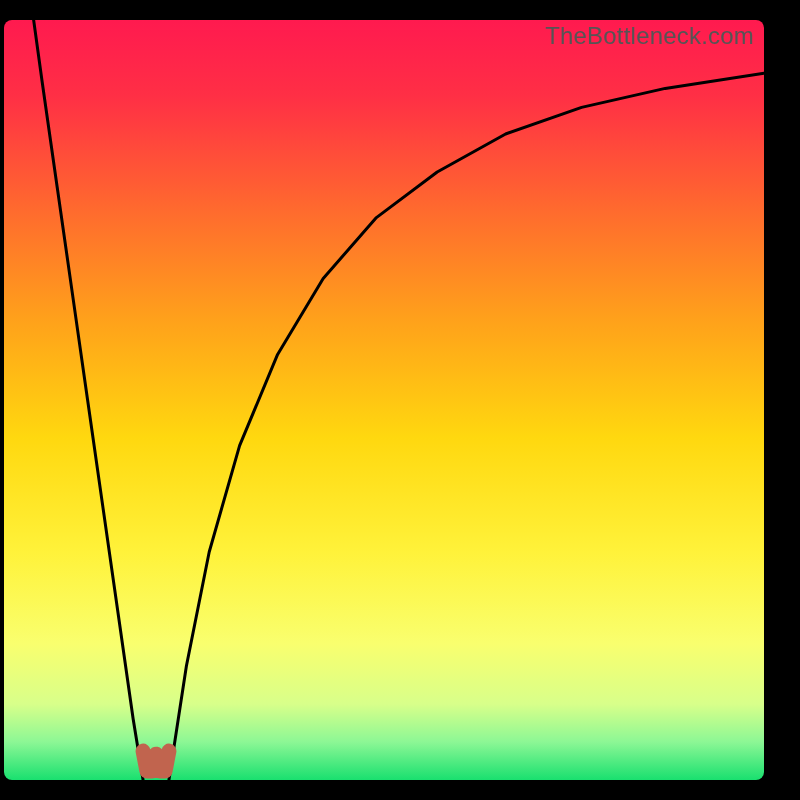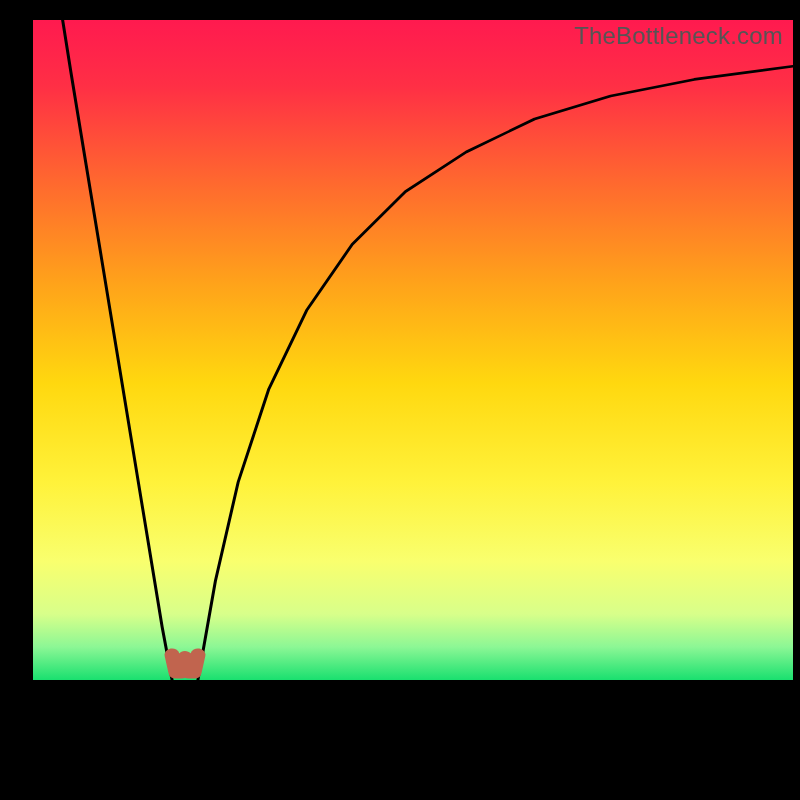--- a/index.html
+++ b/index.html
@@ -11,25 +11,26 @@
     font-family: Arial, Helvetica, sans-serif;
   }
   .frame {
     position: relative;
     width: 800px;
     height: 800px;
     background: #000;
   }
   .plot-area {
     position: absolute;
-    left: 33px;
+    left: 4px;
     top: 20px;
     width: 760px;
-    height: 660px;
+    height: 760px;
     overflow: hidden;
+    border-radius: 8px;
   }
   .bg-gradient {
     position: absolute;
     left: 0;
     top: 0;
     width: 100%;
     height: 100%;
   }
   .watermark {
     position: absolute;

